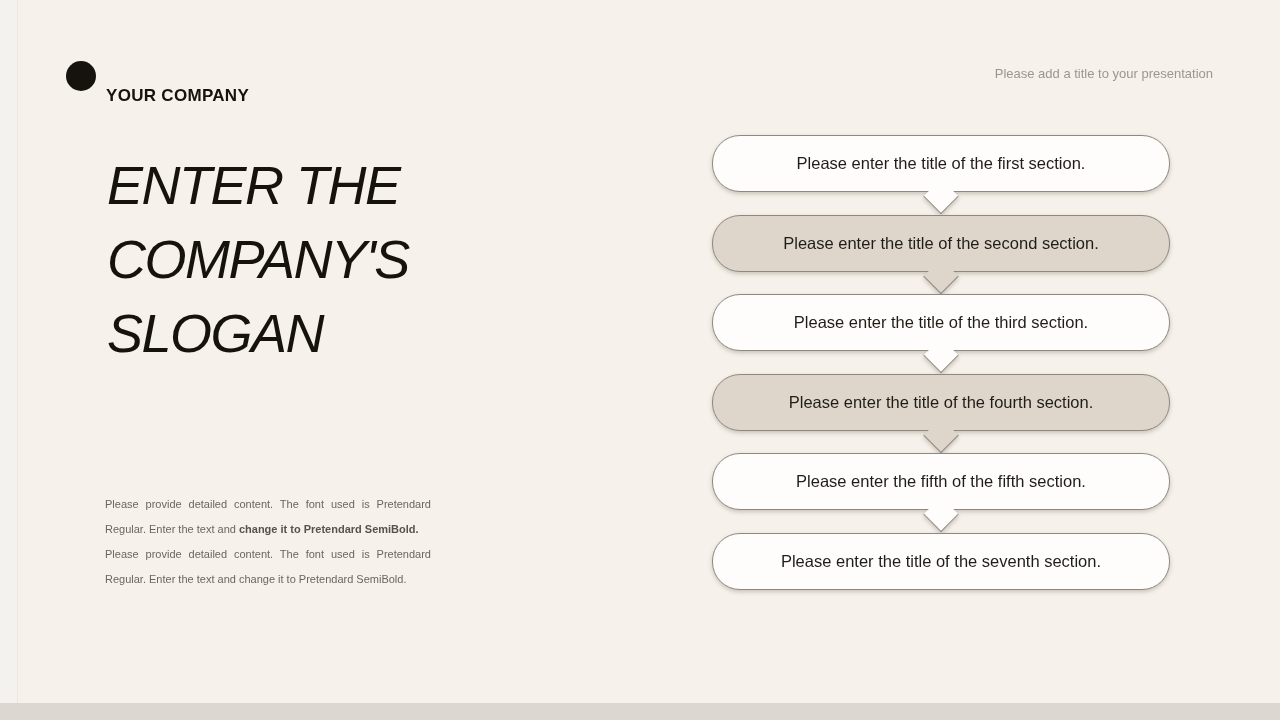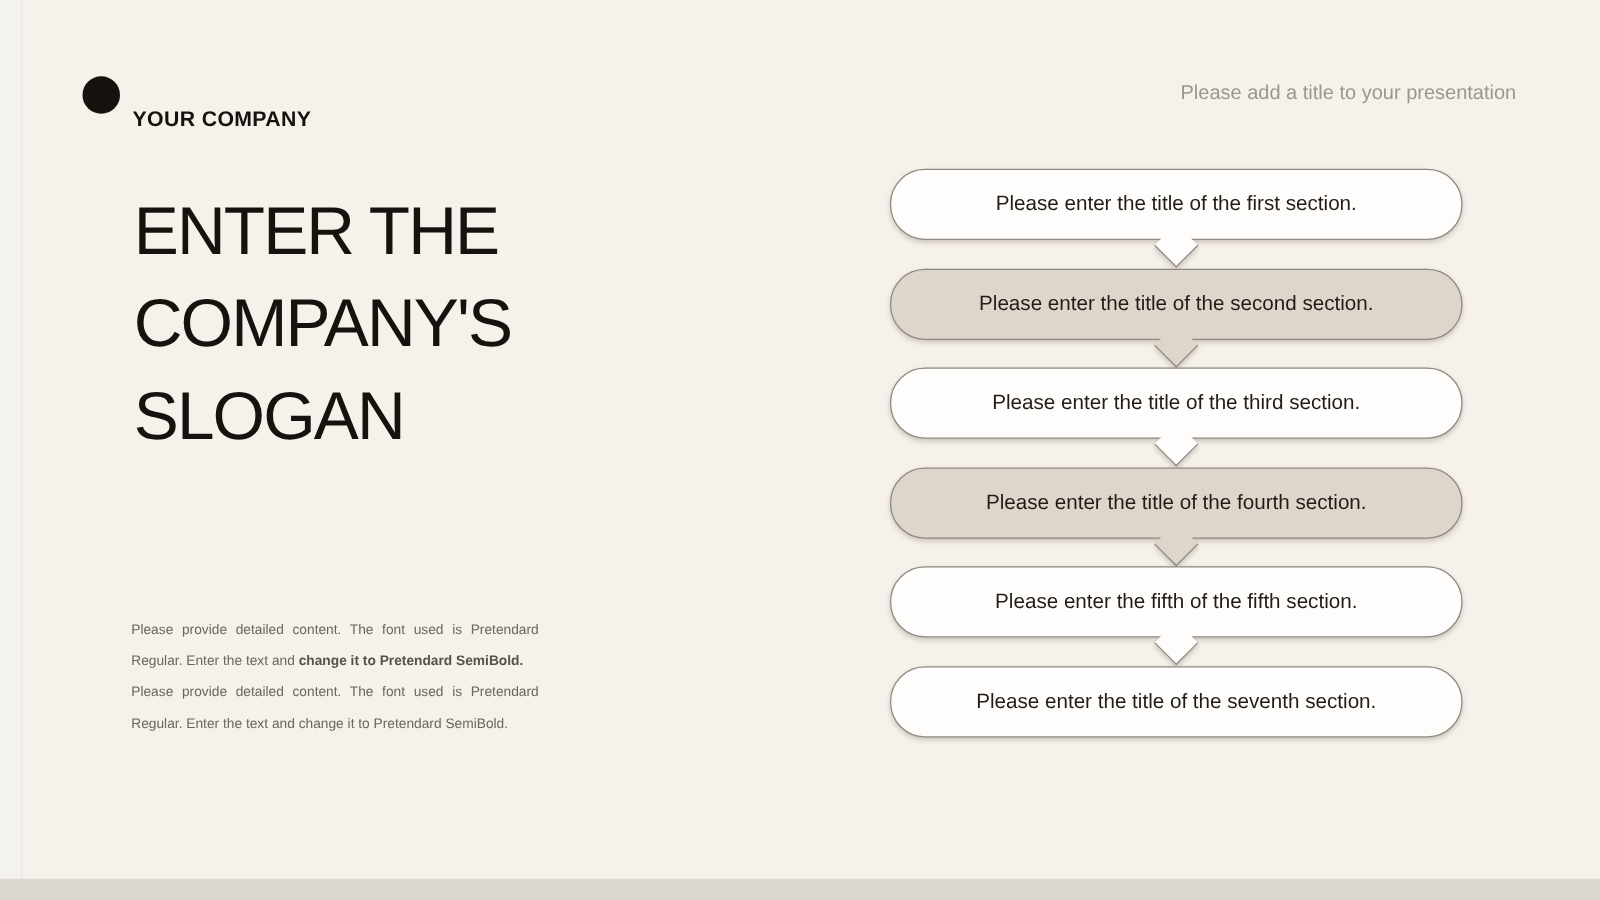--- a/index.html
+++ b/index.html
@@ -44,33 +44,34 @@
   .brand-name {
     font-size: 17px;
     font-weight: 600;
     letter-spacing: 0.3px;
     color: var(--ink);
     margin-top: 40px;
   }
   .slide-hint {
     position: absolute;
     top: 66px; right: 67px;
-    font-size: 16px;
+    font-size: 13px;
     color: var(--hint-gray);
   }
   
   .hero-title {
     position: absolute;
     left: 107px; top: 148px;
     width: 480px;
     font-size: 54px;
     font-weight: 500;
     letter-spacing: -1.5px;
     line-height: 74px;
     color: var(--ink);
+    font-style: italic;
   }
   .hero-body {
     position: absolute;
     left: 105px; top: 492px;
     width: 326px;
     font-size: 11px;
     line-height: 25px;
     color: var(--body-gray);
     text-align: justify;
   }

